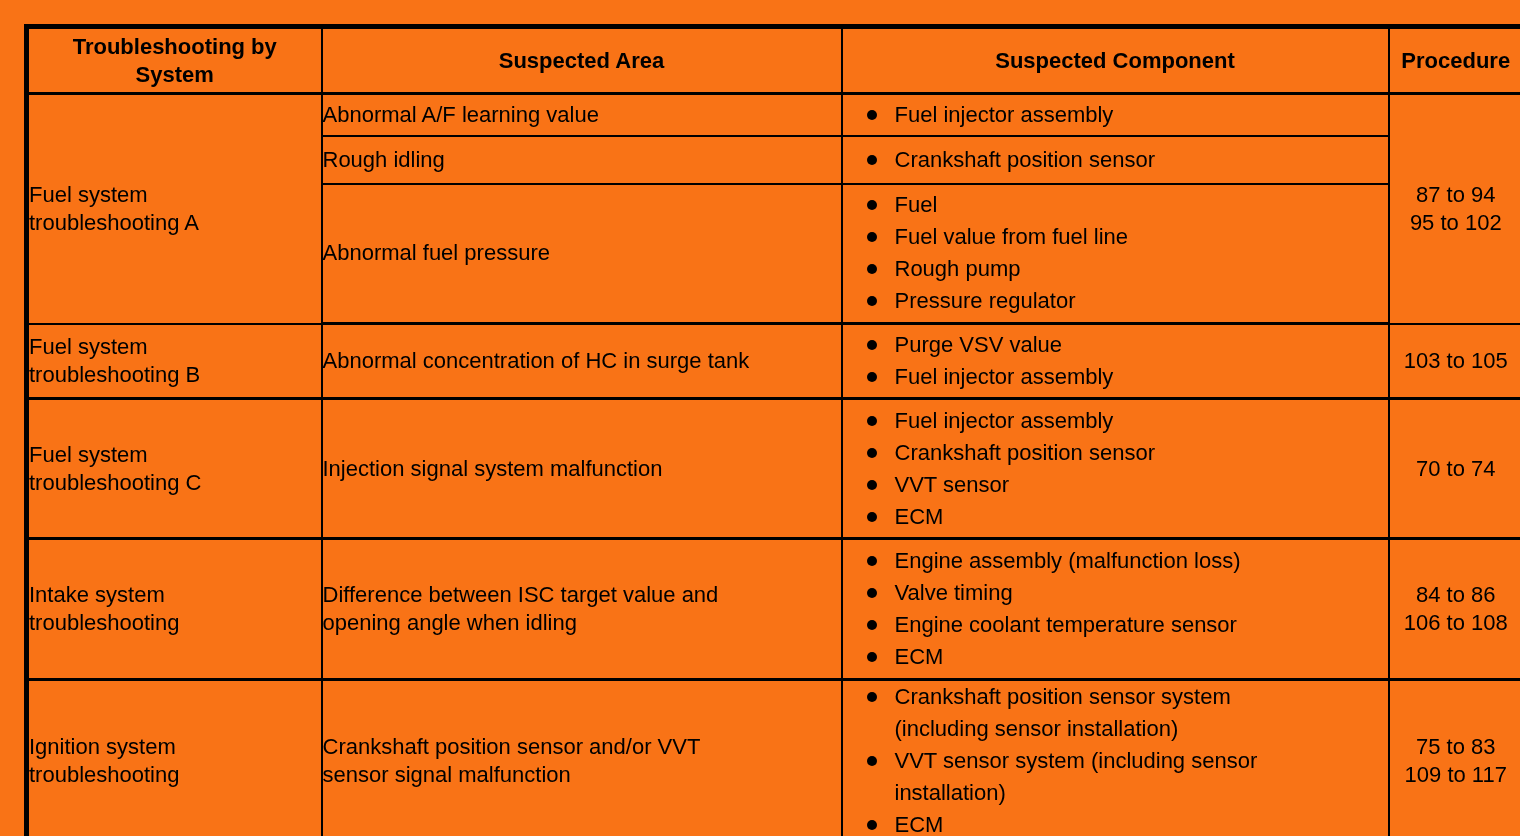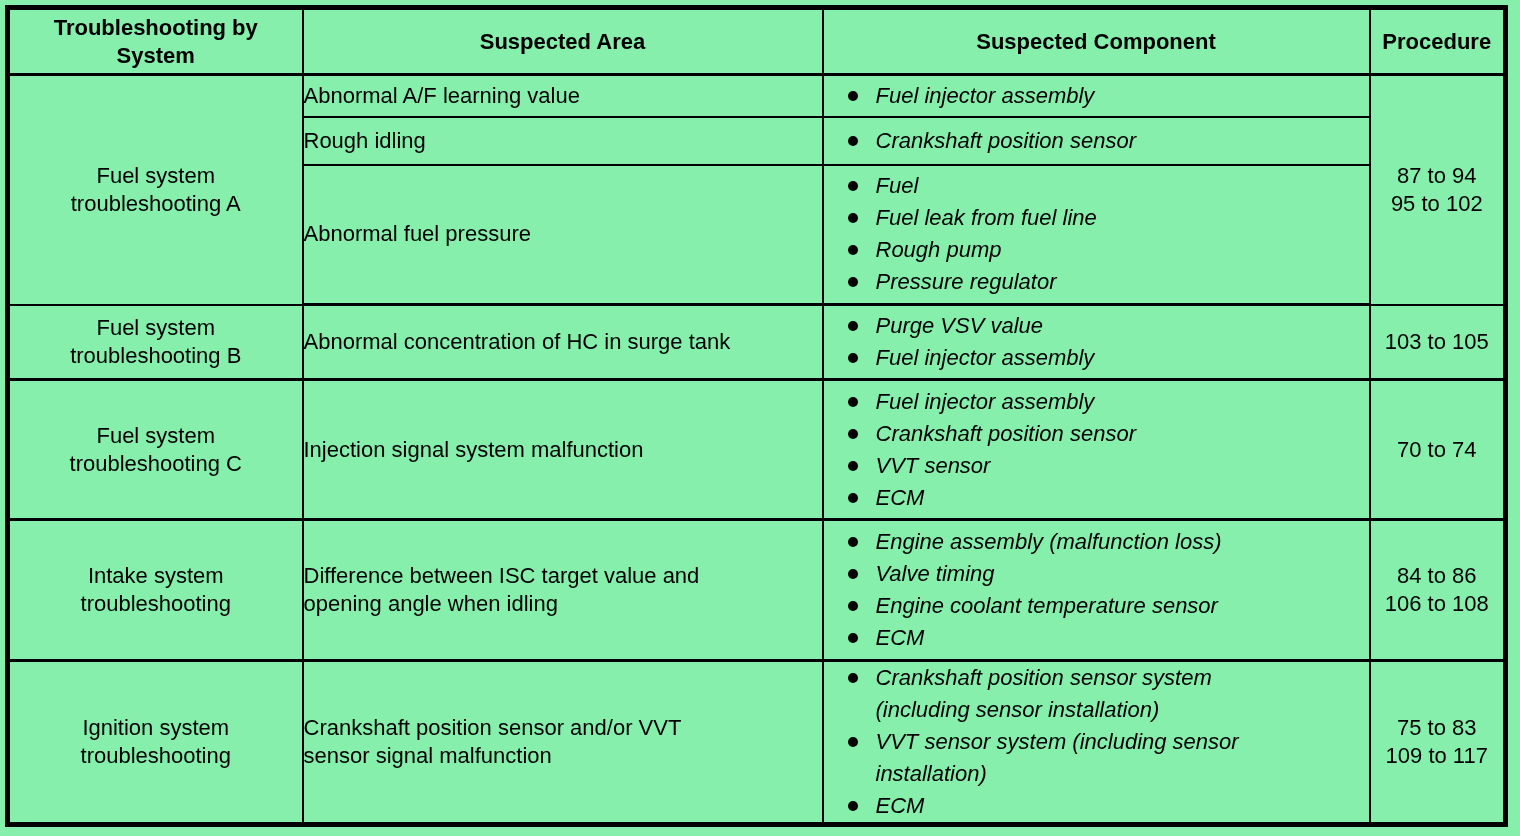--- a/index.html
+++ b/index.html
@@ -5,23 +5,23 @@
   html, body {
     margin: 0;
     padding: 0;
     background: #ffffff;
     color: #000000;
     font-family: "Liberation Sans", "DejaVu Sans", sans-serif;
   }
   .page {
     width: 1520px;
     height: 836px;
-    background: #86efac;
+    background: #f97316;
     box-sizing: border-box;
-    padding: 5px;
+    padding: 24px;
   }
   table.ts {
     border-collapse: collapse;
     table-layout: fixed;
     width: 1498px;
     border: 5px solid #000;
   }
   table.ts th, table.ts td {
     border: 2px solid #000;
     vertical-align: middle;
@@ -36,25 +36,25 @@
     border-bottom-width: 3px;
     line-height: 28px;
   }
   
   tr.section-end > th, tr.section-end > td,
   td.section-end {
     border-bottom-width: 3px;
   }
   .cell-lines { font-size: 22px; line-height: 28px; }
   .cell-lines > div { white-space: nowrap; }
-  td.col-system  { padding-left: 7px; text-align: center; }
+  td.col-system  { padding-left: 7px; }
   td.col-area    { padding-left: 9px; }
   td.col-proc    { text-align: center; margin-left: 45px; }
   
-  .bullet-list { display: block; font-style: italic; }
+  .bullet-list { display: block; }
   .bullet-item { display: flex; align-items: flex-start; }
   .bullet-dot {
     flex: none;
     width: 10px;
     height: 10px;
     border-radius: 50%;
     background: #000;
     margin: 11px 18px 0 24px;
   }
   .bullet-text { font-size: 22px; line-height: 32px; }
@@ -153,21 +153,21 @@
         <div class="bullet-list">
           <div class="bullet-item">
             <span class="bullet-dot"></span>
             <div class="bullet-text">
               <div>Fuel</div>
             </div>
           </div>
           <div class="bullet-item">
             <span class="bullet-dot"></span>
             <div class="bullet-text">
-              <div>Fuel leak from fuel line</div>
+              <div>Fuel value from fuel line</div>
             </div>
           </div>
           <div class="bullet-item">
             <span class="bullet-dot"></span>
             <div class="bullet-text">
               <div>Rough pump</div>
             </div>
           </div>
           <div class="bullet-item">
             <span class="bullet-dot"></span>

